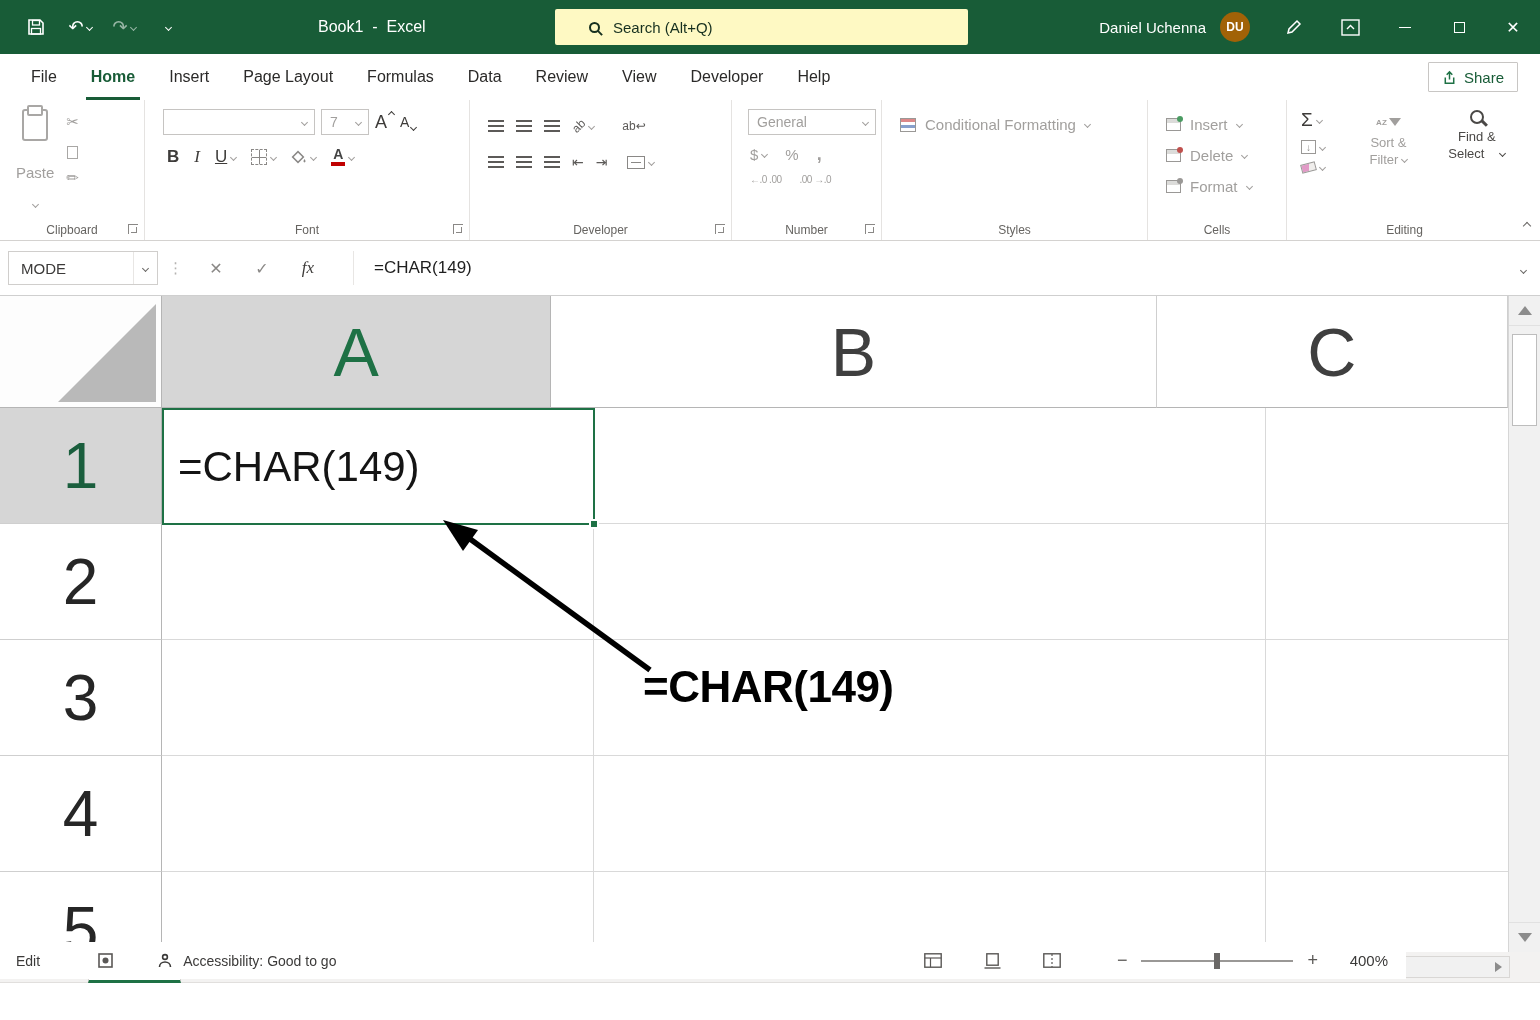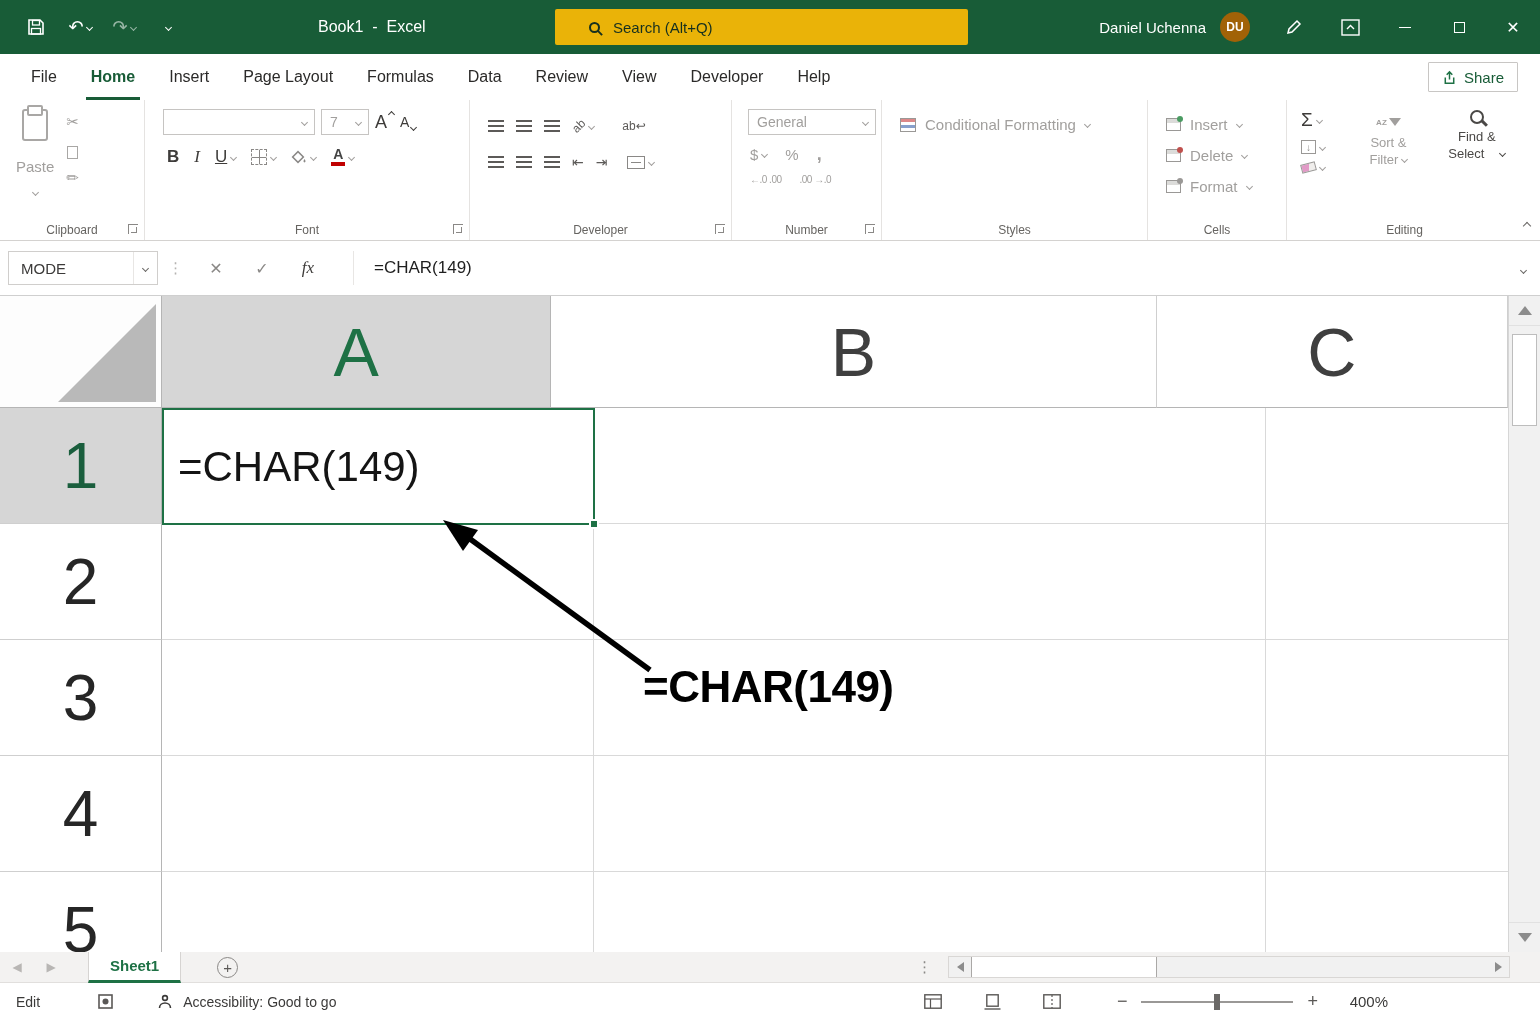--- a/index.html
+++ b/index.html
@@ -11,21 +11,21 @@
   .chev.up { transform:rotate(-135deg); }
   .gy { color:#a19f9d; }
   .dk { color:#4a4846; }
 
   
   .titlebar { position:absolute; left:0; top:0; width:1540px; height:54px; background:#185C37; color:#fff; }
   .qa { position:absolute; left:14px; top:0; height:54px; display:flex; align-items:center; }
   .qa-btn { width:44px; height:54px; display:flex; align-items:center; justify-content:center; gap:3px; font-size:18px; color:#fff; }
   .dim { opacity:.55; }
   .tb-title { position:absolute; left:318px; top:0; height:54px; display:flex; align-items:center; font-size:16px; white-space:pre; }
-  .tb-search { position:absolute; left:555px; top:9px; width:413px; height:36px; background:#eab308; border-radius:2px; display:flex; align-items:center; padding-left:34px; gap:13px; font-size:15px; color:#16301F; }
+  .tb-search { position:absolute; left:555px; top:9px; width:413px; height:36px; background:#fef9c3; border-radius:2px; display:flex; align-items:center; padding-left:34px; gap:13px; font-size:15px; color:#16301F; }
   .mag { display:inline-block; width:11px; height:11px; border:2px solid #16301F; border-radius:50%; position:relative; }
   .mag::after { content:""; position:absolute; width:2px; height:6px; background:#16301F; right:-3px; bottom:-5px; transform:rotate(-45deg); }
   .tb-right { position:absolute; right:0; top:0; height:54px; display:flex; align-items:center; }
   .user-name { font-size:15px; margin-right:14px; }
   .avatar { width:30px; height:30px; border-radius:50%; background:#a16207; display:flex; align-items:center; justify-content:center; font-size:12px; font-weight:700; margin-right:16px; }
   .tb-ic { width:56px; height:54px; display:flex; align-items:center; justify-content:center; }
   .win { width:54px; height:54px; display:flex; align-items:center; justify-content:center; font-size:16px; }
   .min-glyph { display:inline-block; width:12px; border-top:1.5px solid #fff; }
   .max-glyph { display:inline-block; width:11px; height:11px; border:1.5px solid #fff; }
 
@@ -39,21 +39,21 @@
   
   .ribbon { position:absolute; left:0; top:100px; width:1540px; height:141px; background:#fff; border-bottom:1px solid #d4d2d0; display:flex; }
   .rgroup { position:relative; height:100%; border-right:1px solid #e5e3e1; padding:9px 6px 20px; }
   .rg-label { position:absolute; left:0; right:0; bottom:3px; text-align:center; font-size:12px; color:#666461; }
   .launcher { position:absolute; right:6px; bottom:6px; width:10px; height:10px; border-left:1px solid #8a8886; border-top:1px solid #8a8886; }
   .launcher::after { content:""; position:absolute; right:1px; bottom:1px; width:5px; height:5px; border-right:1.5px solid #8a8886; border-bottom:1.5px solid #8a8886; }
   .ribbon-collapse { position:absolute; right:10px; bottom:7px; color:#6a6866; }
 
   
   .clip-content { display:flex; gap:12px; padding-left:10px; }
-  .paste-col { display:flex; flex-direction:column; align-items:center; gap:15px; font-size:15px; }
+  .paste-col { display:flex; flex-direction:column; align-items:center; gap:21px; font-size:15px; }
   .icon-clipboard { width:26px; height:32px; border:2px solid #a9a7a5; border-radius:3px; position:relative; margin-bottom:2px; }
   .icon-clipboard::before { content:""; position:absolute; left:50%; top:-6px; transform:translateX(-50%); width:12px; height:7px; background:#fff; border:2px solid #a9a7a5; border-radius:2px; }
   .small-col { display:flex; flex-direction:column; gap:10px; margin-top:4px; font-size:15px; align-items:center; }
   .icon-copy { position:relative; width:11px; height:13px; border:1.5px solid #a9a7a5; background:#fff; margin-top:5px; }
   .icon-copy::before { content:""; position:absolute; left:2px; top:-6px; width:11px; height:13px; border:1.5px solid #a9a7a5; z-index:-1; }
 
   
   .font-row1 { display:flex; align-items:center; gap:6px; margin-left:12px; }
   .combo { height:26px; border:1px solid #c6c4c2; display:flex; align-items:center; font-size:14px; }
   .combo .val { flex:1; padding-left:8px; }
@@ -152,21 +152,21 @@
   .add-sheet { margin-left:36px; width:21px; height:21px; border-radius:50%; border:1px solid #8a8886; color:#5a5856; display:flex; align-items:center; justify-content:center; font-size:15px; }
   .sheet-dots { margin-left:auto; color:#8a8886; font-size:15px; }
   .hscroll { margin-left:16px; margin-right:30px; width:562px; height:22px; background:#f1f1f1; border:1px solid #d9d7d5; display:flex; align-items:stretch; }
   .hs-btn { width:22px; display:flex; align-items:center; justify-content:center; }
   .tri-left { width:0; height:0; border-top:5px solid transparent; border-bottom:5px solid transparent; border-right:7px solid #8c8c8c; }
   .tri-right { width:0; height:0; border-top:5px solid transparent; border-bottom:5px solid transparent; border-left:7px solid #8c8c8c; }
   .hs-thumb { width:186px; background:#fff; border-left:1px solid #aaa8a6; border-right:1px solid #aaa8a6; }
   .hs-track { flex:1; }
 
   
-  .statusbar { position:absolute; left:0; top:983px; width:1406px; height:37px; background:#fff; display:flex; align-items:center; font-size:14px; color:#3b3a39; }
+  .statusbar { position:absolute; left:0; top:942px; width:1406px; height:37px; background:#fff; display:flex; align-items:center; font-size:14px; color:#3b3a39; }
   .sb-mode { margin-left:16px; }
   .sb-macro { margin-left:58px; display:flex; align-items:center; }
   .sb-access { margin-left:44px; display:flex; align-items:center; }
   .sb-access-text { margin-left:10px; }
   .sb-right { margin-left:auto; display:flex; align-items:center; margin-right:18px; }
   .view-ic { margin-right:42px; display:flex; align-items:center; }
   .zoom-out, .zoom-in { font-size:18px; color:#5a5856; padding:0 14px; }
   .slider-track { width:152px; height:2px; background:#9a9896; position:relative; }
   .slider-thumb { position:absolute; left:73px; top:-7px; width:6px; height:16px; background:#6a6866; }
   .zoom-label { width:56px; text-align:right; font-size:15px; }

